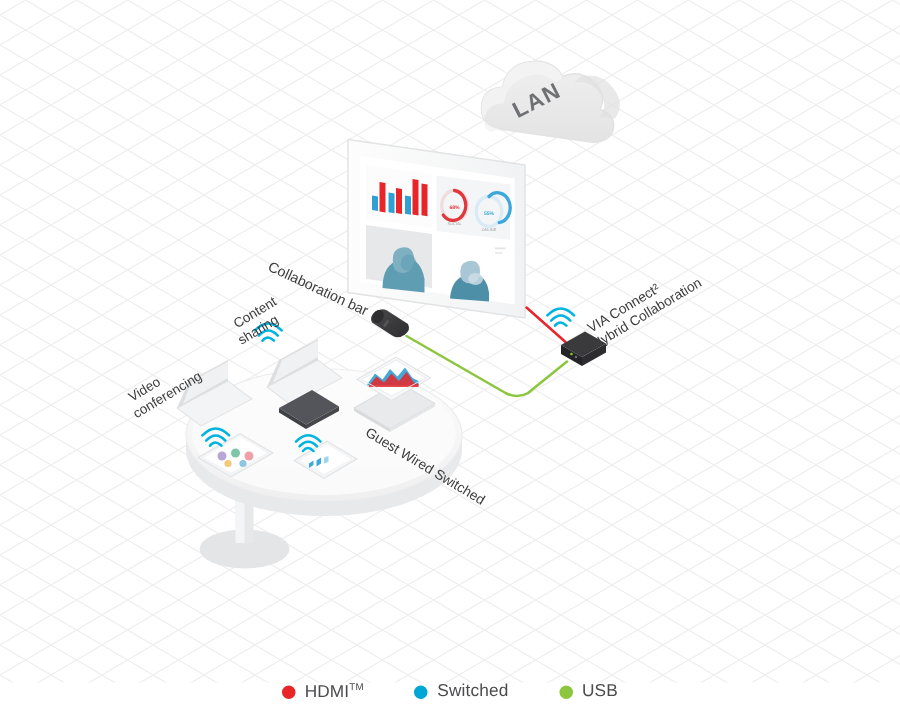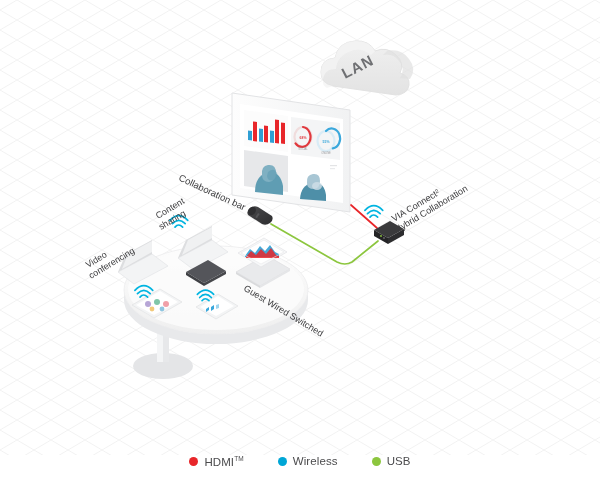--- a/index.html
+++ b/index.html
@@ -239,19 +239,19 @@
   <text x="397" y="233" font-size="9.2" fill="#3c3c3e" transform="rotate(-31 397 233)">Hybrid Collaboration</text>
 </svg>
 
 <div class="legend">
   <div class="legend-item">
     <span class="legend-dot" style="background:#e8262a"></span>
     <span class="legend-label"><span>HDMI</span><sup>TM</sup></span>
   </div>
   <div class="legend-item">
     <span class="legend-dot" style="background:#00a6d6"></span>
-    <span class="legend-label">Wireless</span>
+    <span class="legend-label">Switched</span>
   </div>
   <div class="legend-item">
     <span class="legend-dot" style="background:#8cc63e"></span>
     <span class="legend-label">USB</span>
   </div>
 </div>
 
 </body></html>

